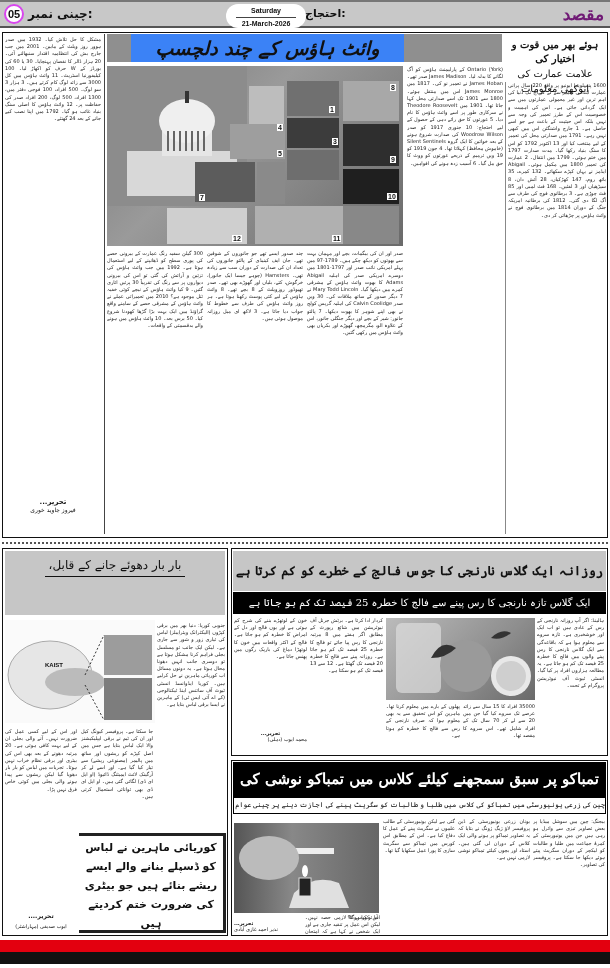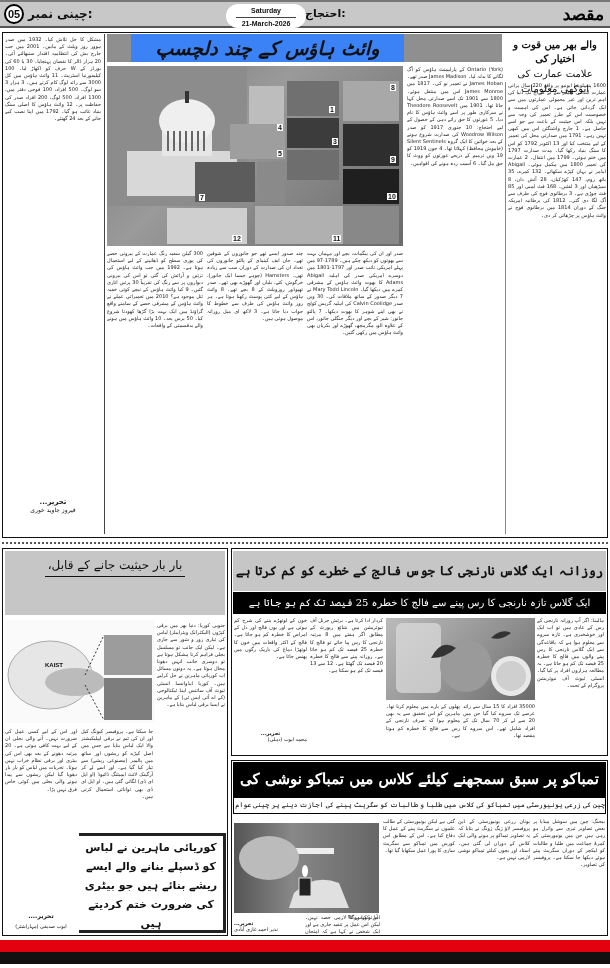--- a/index.html
+++ b/index.html
@@ -1,23 +1,23 @@
 <!DOCTYPE html>
 <html><head>
 <meta charset="utf-8">
 <style>
 *{box-sizing:border-box;margin:0;padding:0}
 body{width:610px;height:968px;background:#fff;font-family:"DejaVu Sans",sans-serif;position:relative;overflow:hidden;color:#111}
 .hdr{position:absolute;left:0;top:0;width:610px;height:28px;background:#c8c8c8;border-bottom:2px solid #555;border-top:2px solid #777}
-.pagenum{position:absolute;left:4px;top:2px;width:20px;height:20px;border:2px solid #000000;border-radius:50%;background:#fff;font:bold 11px "Liberation Sans",sans-serif;text-align:center;line-height:17px}
+.pagenum{position:absolute;left:4px;top:2px;width:20px;height:20px;border:2px solid #d946ef;border-radius:50%;background:#fff;font:bold 11px "Liberation Sans",sans-serif;text-align:center;line-height:17px}
 .pagelbl{position:absolute;left:28px;top:5px;font:bold 12px "DejaVu Sans",sans-serif}
 .datebox{position:absolute;left:226px;top:2px;width:80px;height:24px;background:#fff;border-radius:12px;text-align:center;font:bold 7px "Liberation Sans",sans-serif;line-height:10px;padding-top:2px}
 .datebox .line{height:1px;background:#444;margin:1px 10px}
 .datelbl{position:absolute;left:305px;top:5px;font:bold 11px "DejaVu Sans",sans-serif}
-.logo{position:absolute;right:6px;top:2px;font:bold 17px "DejaVu Serif",serif;color:#000000}
+.logo{position:absolute;right:6px;top:2px;font:bold 17px "DejaVu Serif",serif;color:#701a75}
 .box{position:absolute;border:1px solid #111}
 .ttl{font-family:"DejaVu Serif",serif;text-align:center;direction:rtl}
 .col{position:absolute;font:5px/7.2px "DejaVu Sans",sans-serif;direction:rtl;text-align:justify;color:#222;overflow:hidden}
 .photo{position:absolute;overflow:hidden}
 .vr{position:absolute;width:1px;background:#888}
 .dots{position:absolute;height:0;border-top:2px dotted #555}
 .byline{font:bold 7px "DejaVu Sans",sans-serif;direction:rtl}
 </style>
 </head>
 <body>
@@ -30,21 +30,21 @@
     <div class="line"></div>
     <div>21-March-2026</div>
   </div>
   <div class="datelbl">احتجاج:</div>
   <div class="logo">مقصد</div>
 </div>
 
 <div class="box" style="left:2px;top:32px;width:606px;height:506px;border:1px solid #111"></div>
 
 <div style="position:absolute;left:505px;top:38px;width:100px;height:42px;text-align:center;direction:rtl">
-  <div class="ttl" style="font-size:10px;font-weight:bold;line-height:14px">والے بھر میں قوت و اختیار کی</div>
+  <div class="ttl" style="font-size:10px;font-weight:bold;line-height:14px">ہوئے بھر میں قوت و اختیار کی</div>
   <div class="ttl" style="font-size:10px;line-height:15px">علامت عمارت کی انوکھی معلومات</div>
 </div>
 
 <div style="position:absolute;left:107px;top:34px;width:395px;height:28px;background:#8f8f8f">
   <div style="position:absolute;left:24px;top:0;width:273px;height:28px;background:#3b82f6">
     <div class="ttl" style="font-size:19px;font-weight:bold;line-height:28px;font-style:italic">وائٹ ہاؤس کے چند دلچسپ حقائق</div>
   </div>
 </div>
 
 <div class="photo" style="left:107px;top:66px;width:296px;height:180px;background:linear-gradient(135deg,#777 0%,#9a9a9a 40%,#6a6a6a 100%)">
@@ -99,21 +99,21 @@
 <div class="col" style="left:5px;top:36px;width:96px;height:460px">مشکل کا حل تلاش کیا۔ 1932 میں صدر ہوور روز ویلٹ کے مابین۔ 2001 میں جب جارج بش کی انتظامیہ اقتدار سنبھالنے آئی۔ 20 ہزار ڈالر کا نقصان پہنچایا۔ 30 یا 60 کی بورڈز کے W حرف کو اکھاڑ لیا۔ 100 کیلیفورنیا اسٹریٹ۔ 11 وائٹ ہاؤس میں کل 3000 سے زائد لوگ کام کرتے ہیں۔ 3 ہزار 3 سو لوگ۔ 500 افراد، 100 فوجی دفتر میں، 1300 افراد، 500 لوگ، 200 افراد صدر کی حفاظت پر۔ 12 وائٹ ہاؤس کا اصلی سنگ بنیاد غائب ہو گیا۔ 1792 میں اپنا نصب کیے جانے کے بعد 24 گھنٹے۔</div>
 <div style="position:absolute;left:5px;top:498px;width:96px;direction:rtl;text-align:center">
   <div class="byline">تحریر...</div>
   <div style="font-size:6px">فیروز جاوید خوری</div>
 </div>
 
 <div class="dots" style="left:2px;top:542px;width:606px"></div>
 
 <div class="box" style="left:2px;top:548px;width:226px;height:388px"></div>
 <div style="position:absolute;left:5px;top:551px;width:220px;height:64px;background:#c6c6c6">
-  <div class="ttl" style="font-size:12px;line-height:22px;margin-top:3px">بار بار حیثیت جانے کے قابل،</div>
+  <div class="ttl" style="font-size:12px;line-height:22px;margin-top:3px">بار بار دھوئے جانے کے قابل،</div>
   <div style="height:1px;background:#111;margin:0 40px"></div>
 </div>
 <div class="photo" style="left:5px;top:620px;width:150px;height:103px;background:#fafafa">
   <svg width="150" height="103" viewBox="0 0 150 103">
     <ellipse cx="45" cy="55" rx="42" ry="34" fill="#e6e6e6" stroke="#aaa"></ellipse>
     <ellipse cx="70" cy="62" rx="30" ry="14" fill="#bbb"></ellipse>
     <rect x="99" y="15" width="48" height="40" fill="#9c9c9c"></rect>
     <rect x="99" y="58" width="48" height="42" fill="#7d7d7d"></rect>
     <line x1="80" y1="55" x2="99" y2="15" stroke="#333" stroke-dasharray="2,2"></line>
     <line x1="80" y1="65" x2="99" y2="100" stroke="#333" stroke-dasharray="2,2"></line>

